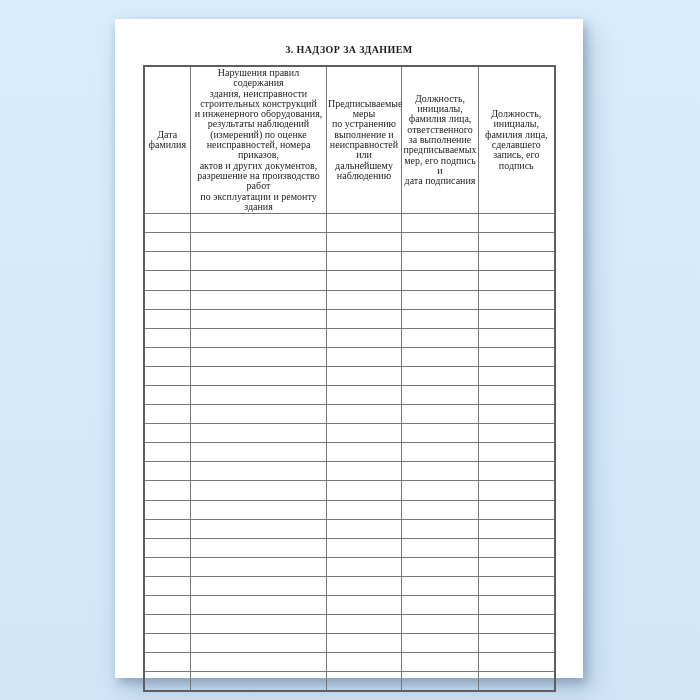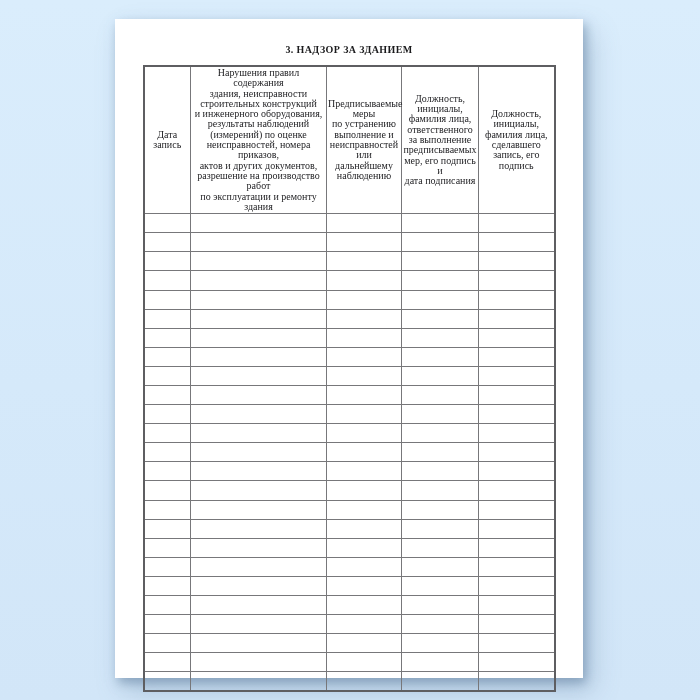--- a/index.html
+++ b/index.html
@@ -84,21 +84,21 @@
       <colgroup>
         <col class="c1">
           <col class="c2">
           <col class="c3">
           <col class="c4">
           <col class="c5">
       </colgroup>
       <thead>
         <tr>
           <th>Дата
-запись</th>
+фамилия</th>
           <th>Нарушения правил содержания
 здания, неисправности
 строительных конструкций
 и инженерного оборудования,
 результаты наблюдений
 (измерений) по оценке
 неисправностей, номера приказов,
 актов и других документов,
 разрешение на производство работ
 по эксплуатации и ремонту здания</th>

